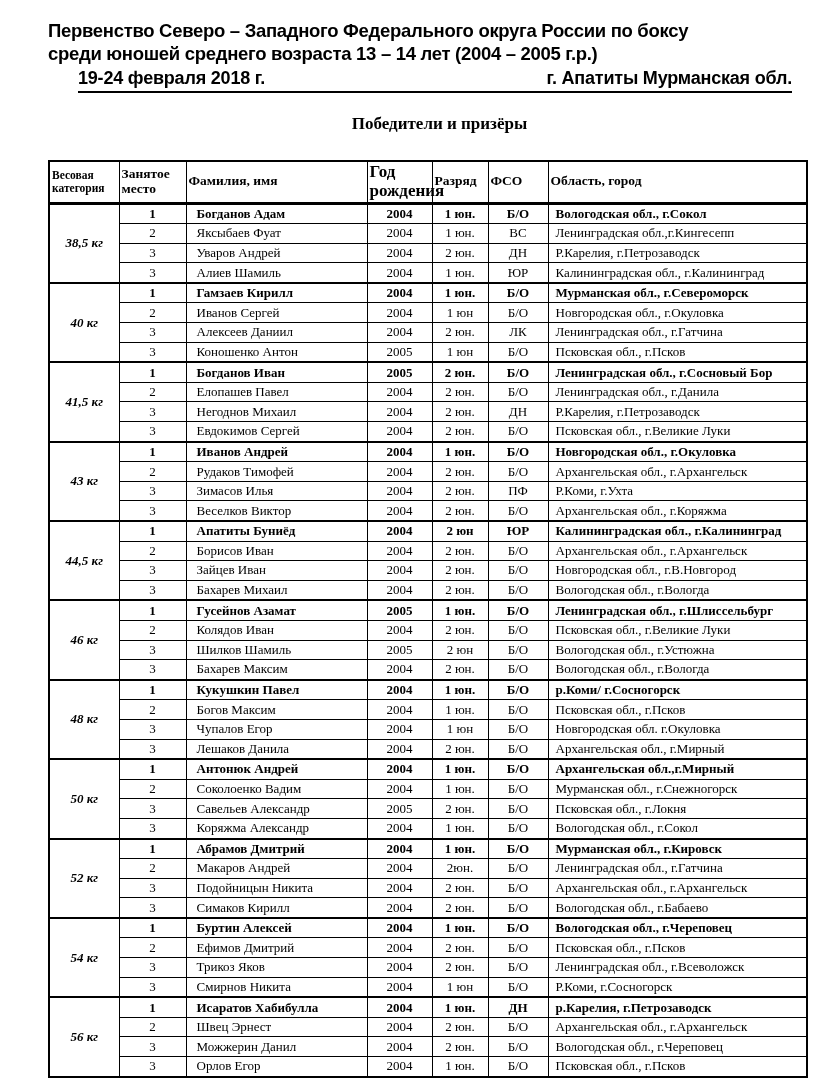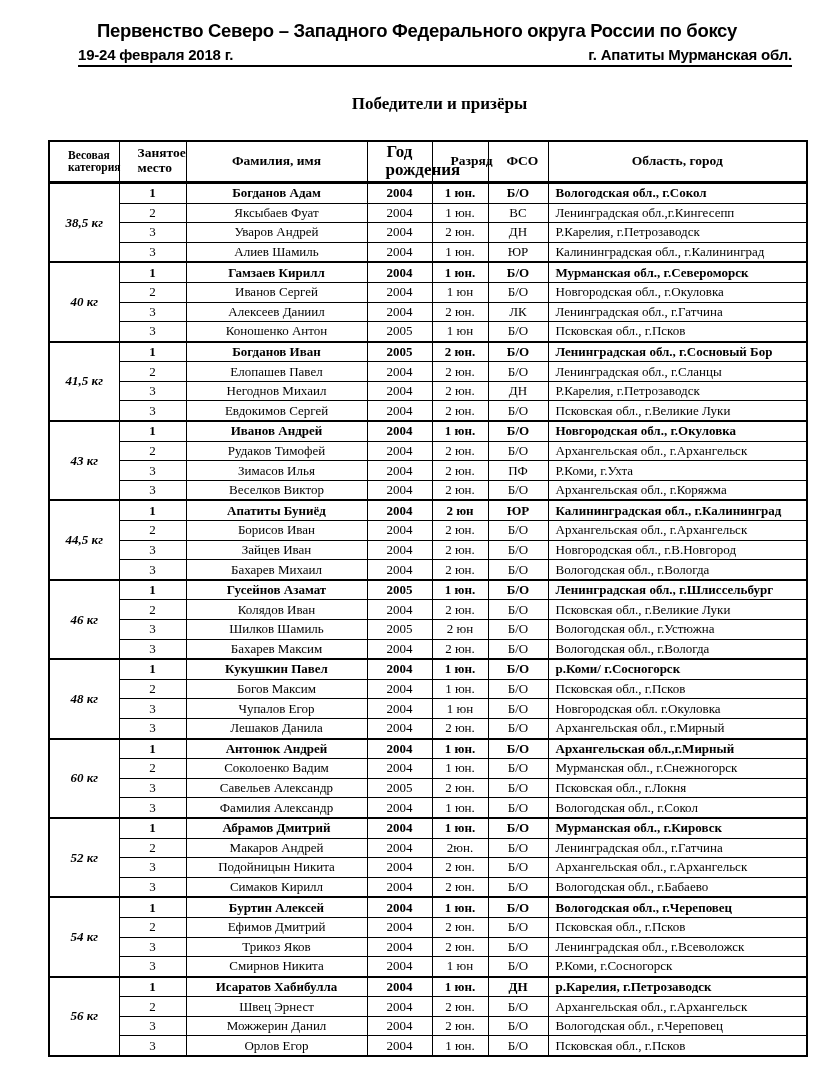--- a/index.html
+++ b/index.html
@@ -4,40 +4,39 @@
 <style>
   html, body { margin: 0; padding: 0; background: #ffffff; }
   body {
     width: 834px; height: 1080px;
     font-family: "Liberation Serif", serif;
     color: #000;
     overflow: hidden;
   }
   .doc-title {
     margin: 20px 48px 0 48px;
-    text-align: center;
     font-family: "Liberation Sans", sans-serif;
     font-weight: bold;
     font-size: 18.5px;
     line-height: 1.22;
     letter-spacing: -0.3px;
   }
   .date-line {
     margin: 3px 42px 0 78px;
     display: flex;
     justify-content: space-between;
     font-family: "Liberation Sans", sans-serif;
     font-weight: bold;
-    font-size: 15px;
+    font-size: 18px;
     letter-spacing: -0.2px;
     border-bottom: 2px solid #000;
     padding-bottom: 2px;
   }
   .subtitle {
-    margin-top: 27px;
+    margin-top: 21px;
     text-align: center;
     font-weight: bold;
     font-size: 17px;
     padding-left: 45px;
   }
   table.results {
     margin: 26px 0 0 48px;
     width: 758px;
     border-collapse: collapse;
     table-layout: fixed;
@@ -45,51 +44,52 @@
     font-size: 13px;
   }
   thead { border-bottom: 3px solid #000; }
   tbody { border-top: 2px solid #000; }
   th, td { border: 1px solid #000; }
   thead tr { height: 38px; }
   th {
     font-weight: bold;
     font-size: 13.5px;
     line-height: 1.1;
-    padding: 1px 18px;
+    padding: 1px 2px;
     vertical-align: middle;
-    text-align: center;
+    text-align: left;
   }
   th:nth-child(1) { font-size: 11.5px; }
   th:nth-child(4) { font-size: 17px; }
   tbody td {
     height: 18.6px;
     padding: 0;
     white-space: nowrap;
     overflow: hidden;
     vertical-align: middle;
   }
   td.c { text-align: center; }
-  td.name { text-align: center; }
+  td.name { text-align: left; padding-left: 10px; }
   td.region { text-align: left; padding-left: 7px; padding-right: 0; }
   td.weight {
     font-weight: bold;
     text-align: center;
     white-space: nowrap;
     font-style: italic;
   }
   tr.winner td { font-weight: bold; }
 </style>
 </head>
 <body>
 
 <div class="page">
 
   <div class="doc-title">
     <div>Первенство Северо – Западного Федерального округа России по боксу</div>
+    <div>среди юношей среднего возраста 13 – 14 лет (2004 – 2005 г.р.)</div>
   </div>
 
   <div class="date-line">
     <span>19-24 февраля 2018 г.</span>
     <span>г. Апатиты Мурманская обл.</span>
   </div>
 
   <div class="subtitle">Победители и призёры</div>
 
   <table class="results" id="results-table">
@@ -192,21 +192,21 @@
           <td class="c">2 юн.</td>
           <td class="c">Б/О</td>
           <td class="region shrink">Ленинградская обл., г.Сосновый Бор</td>
         </tr>
         <tr>
           <td class="c">2</td>
           <td class="name">Елопашев Павел</td>
           <td class="c">2004</td>
           <td class="c">2 юн.</td>
           <td class="c">Б/О</td>
-          <td class="region shrink">Ленинградская обл., г.Сланцы</td>
+          <td class="region shrink">Ленинградская обл., г.Данила</td>
         </tr>
         <tr>
           <td class="c">3</td>
           <td class="name">Негоднов Михаил</td>
           <td class="c">2004</td>
           <td class="c">2 юн.</td>
           <td class="c">ДН</td>
           <td class="region shrink">Р.Карелия, г.Петрозаводск</td>
         </tr>
         <tr>
@@ -353,21 +353,21 @@
           <td class="c">3</td>
           <td class="name">Лешаков Данила</td>
           <td class="c">2004</td>
           <td class="c">2 юн.</td>
           <td class="c">Б/О</td>
           <td class="region shrink">Архангельская обл., г.Мирный</td>
         </tr>
       </tbody>
       <tbody>
         <tr class="winner">
-          <td rowspan="4" class="weight">60 кг</td>
+          <td rowspan="4" class="weight">50 кг</td>
           <td class="c">1</td>
           <td class="name">Антонюк Андрей</td>
           <td class="c">2004</td>
           <td class="c">1 юн.</td>
           <td class="c">Б/О</td>
           <td class="region shrink">Архангельская обл.,г.Мирный</td>
         </tr>
         <tr>
           <td class="c">2</td>
           <td class="name">Соколоенко Вадим</td>
@@ -379,21 +379,21 @@
         <tr>
           <td class="c">3</td>
           <td class="name">Савельев Александр</td>
           <td class="c">2005</td>
           <td class="c">2 юн.</td>
           <td class="c">Б/О</td>
           <td class="region shrink">Псковская обл., г.Локня</td>
         </tr>
         <tr>
           <td class="c">3</td>
-          <td class="name">Фамилия Александр</td>
+          <td class="name">Коряжма Александр</td>
           <td class="c">2004</td>
           <td class="c">1 юн.</td>
           <td class="c">Б/О</td>
           <td class="region shrink">Вологодская обл., г.Сокол</td>
         </tr>
       </tbody>
       <tbody>
         <tr class="winner">
           <td rowspan="4" class="weight">52 кг</td>
           <td class="c">1</td>

